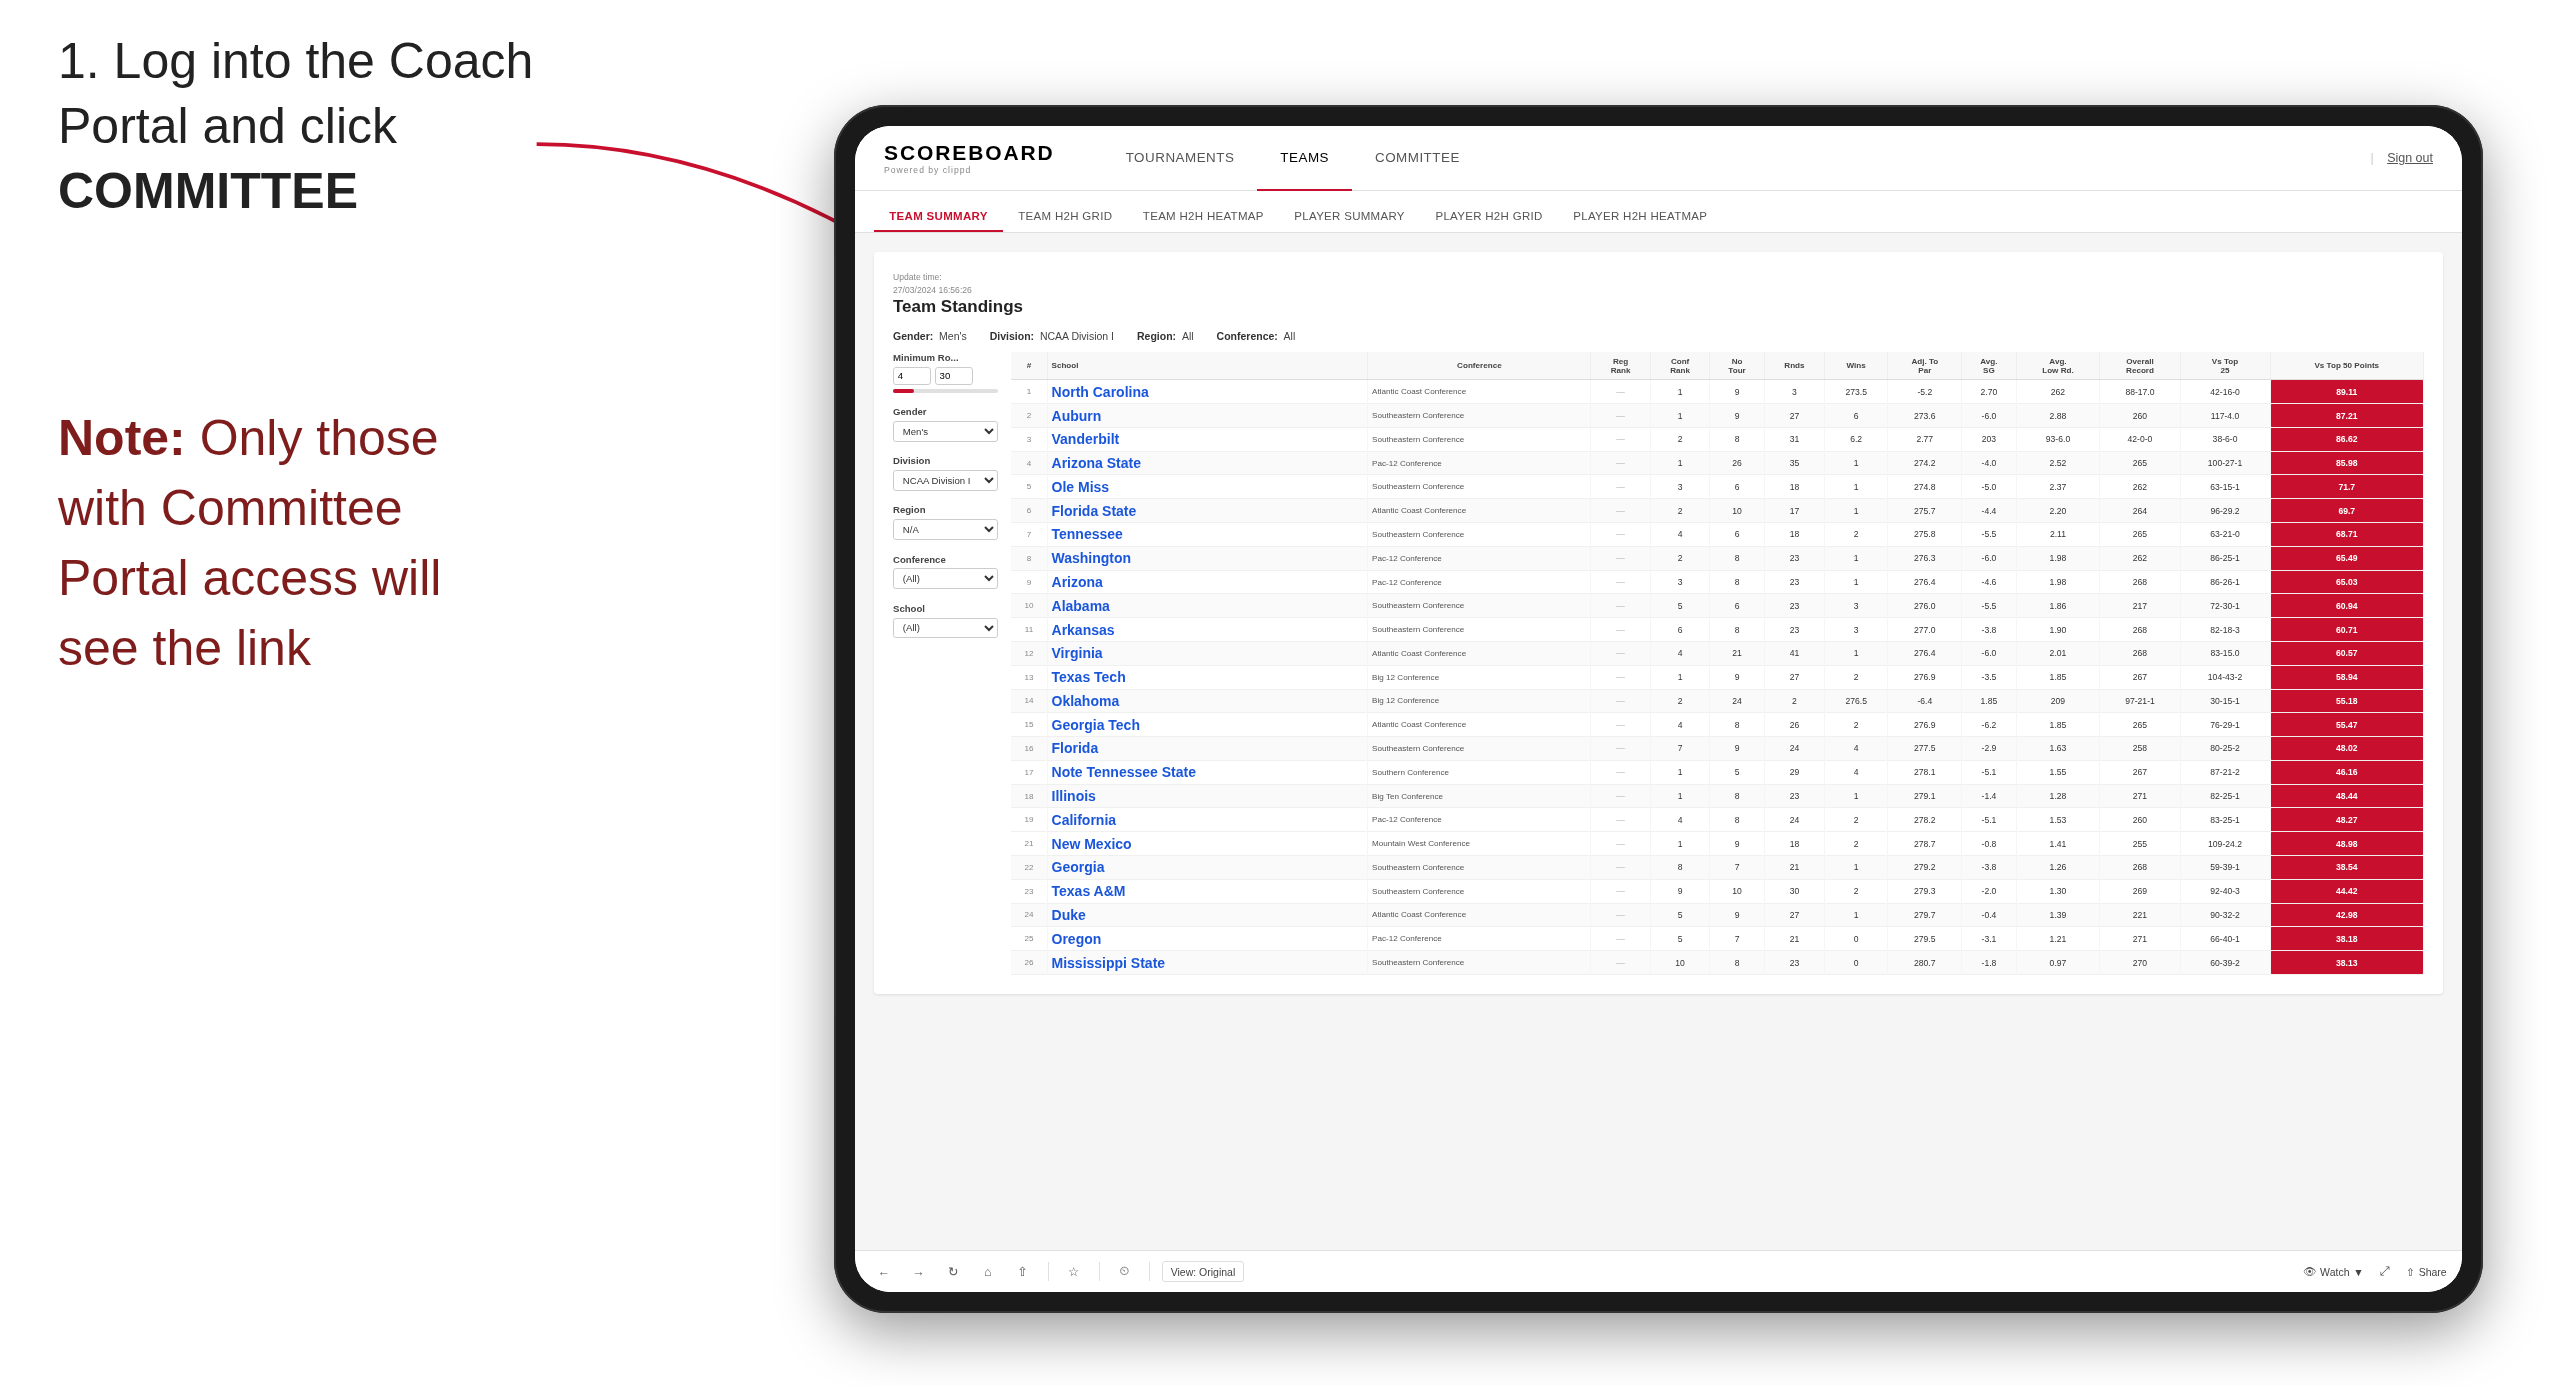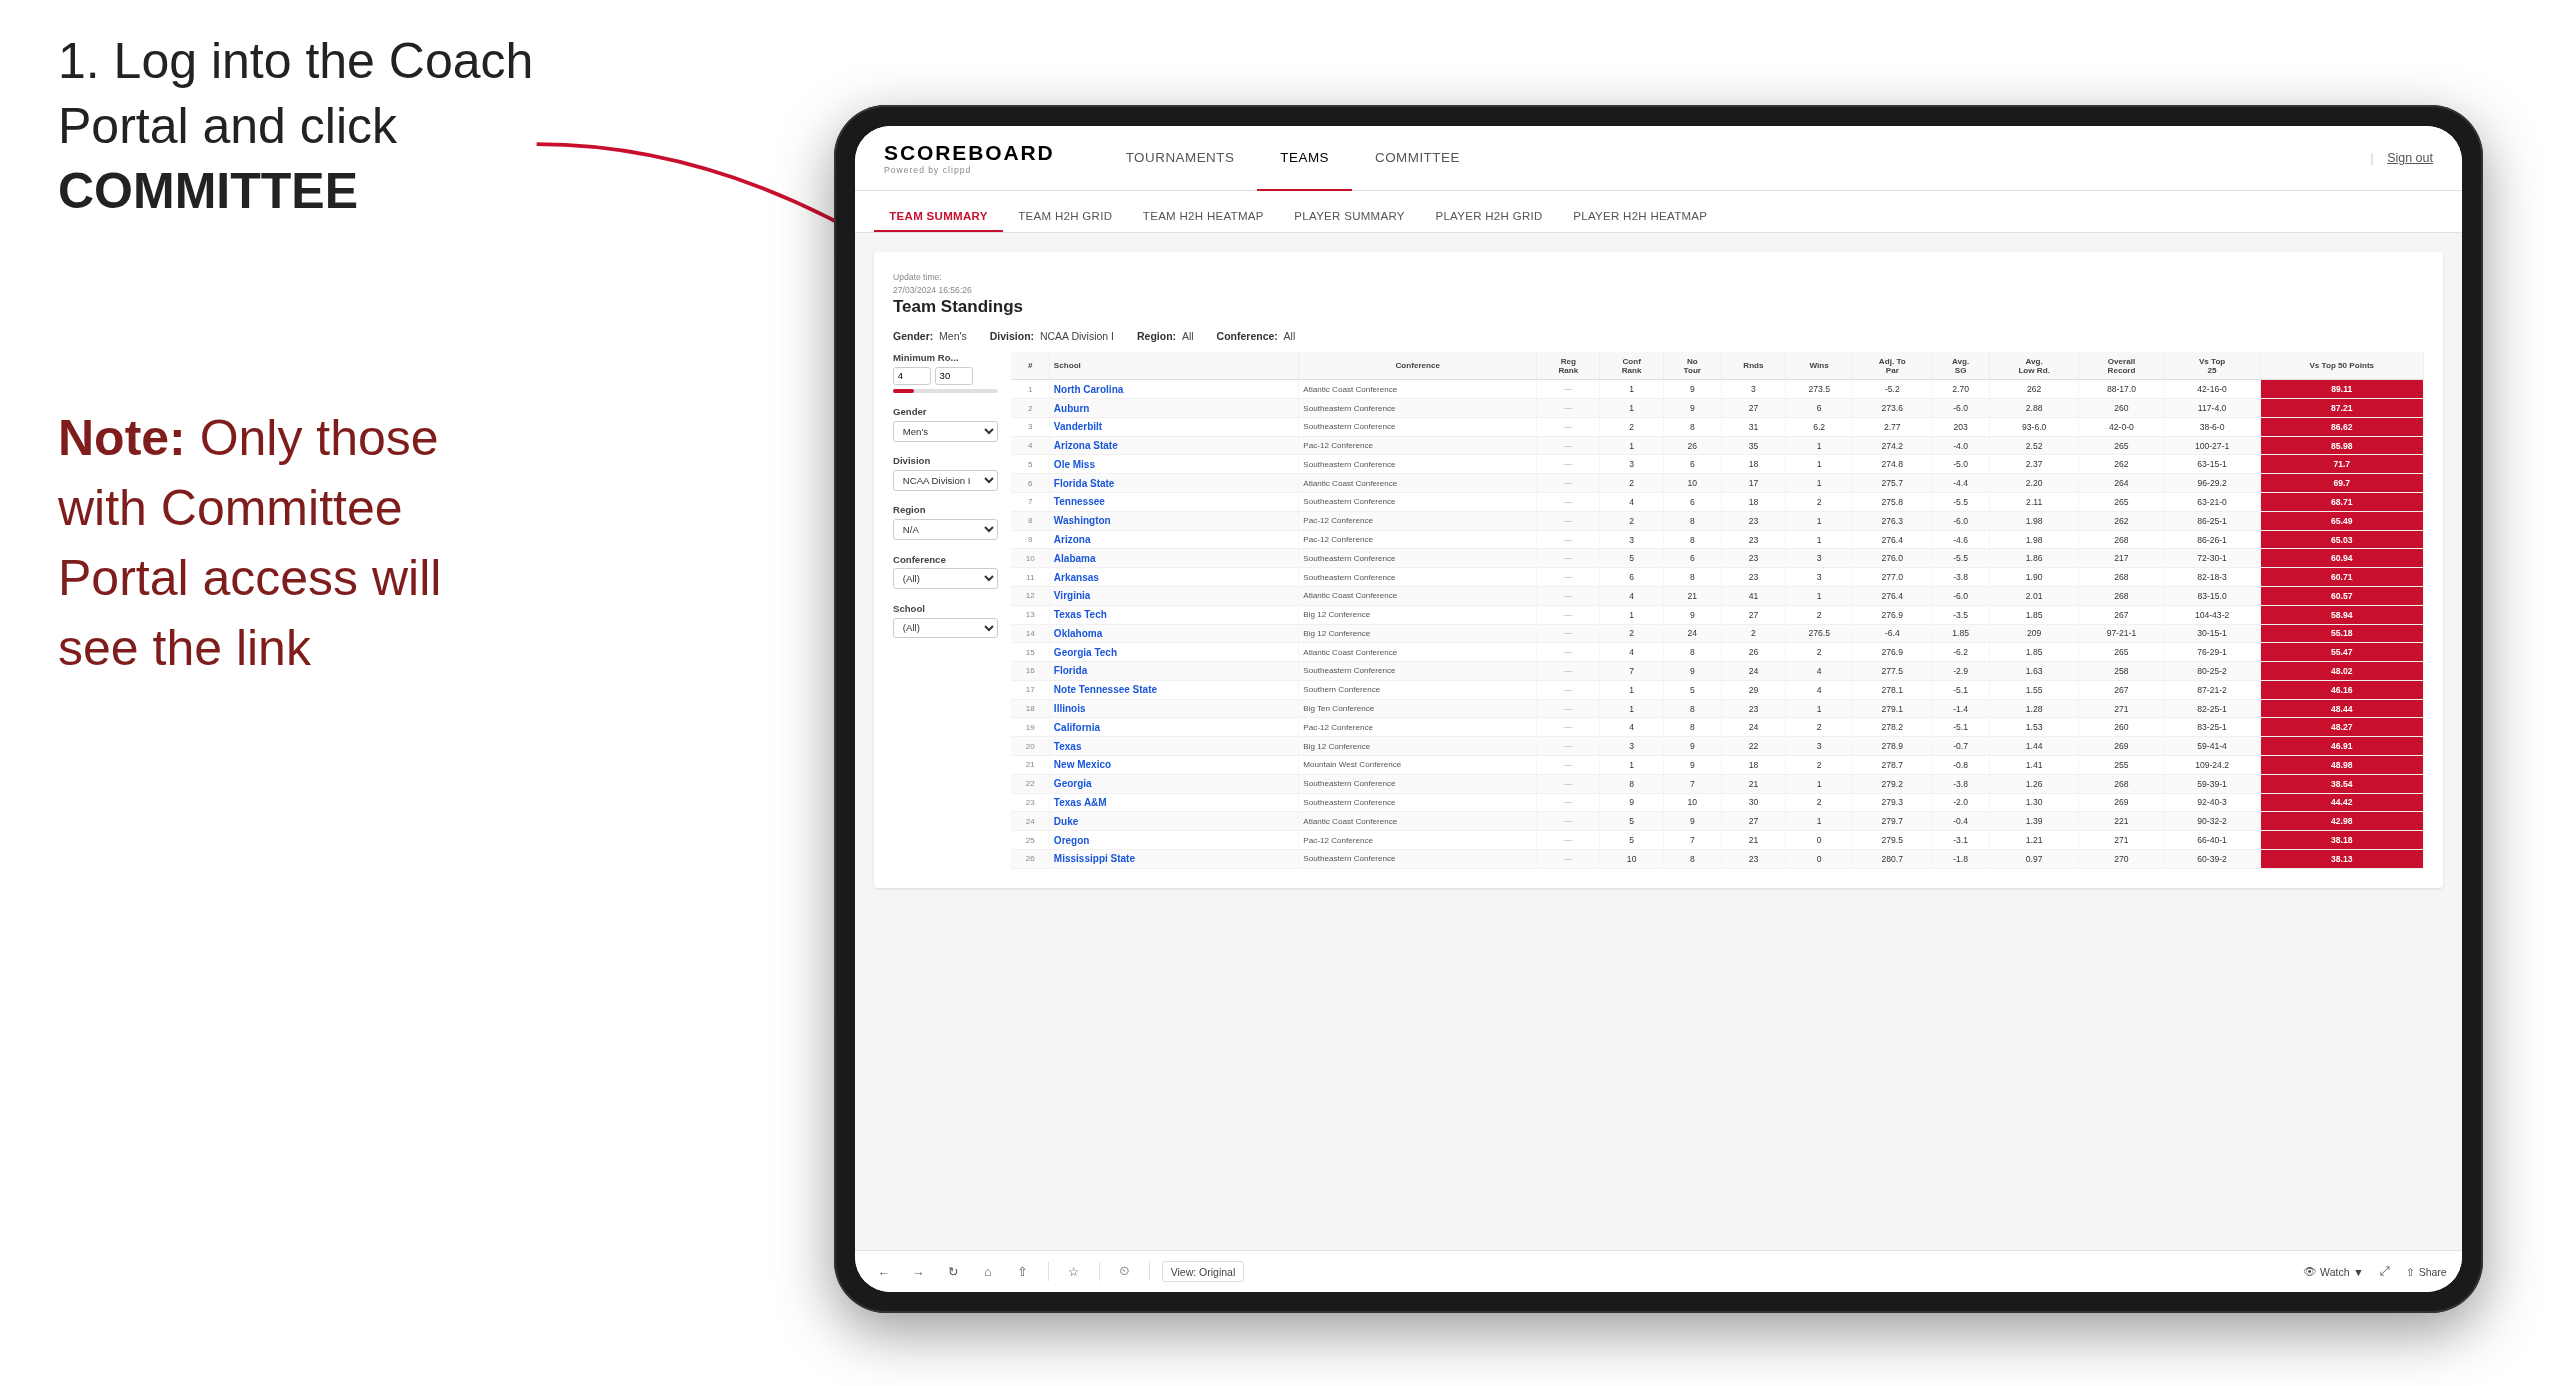--- a/index.html
+++ b/index.html
@@ -344,21 +344,21 @@
     tbody td.left { text-align: left; }
 
     .rank-cell {
       color: #888;
       font-size: 8.1px;
     }
 
     .school-cell {
       font-weight: 600;
       color: #1a56db;
-      font-size: 10px;
+      font-size: 14px;
     }
 
     .conf-cell {
       color: #555;
       font-size: 8.1px;
     }
 
     .highlight-cell {
       background: #c8102e;
       color: #fff;
@@ -895,36 +895,20 @@
                       <td>8</td>
                       <td>24</td>
                       <td>2</td>
                       <td>278.2</td>
                       <td>-5.1</td>
                       <td>1.53</td>
                       <td>260</td>
                       <td>83-25-1</td>
                       <td class="highlight-cell"><span class="highlight-cell">48.27</span></td>
                     </tr>
-                    <tr style="background: rgb(250, 250, 250);">
-                      <td class="rank-cell">20</td>
-                      <td class="school-cell left">Texas</td>
-                      <td class="conf-cell left">Big 12 Conference</td>
-                      <td class="dash-cell">—</td>
-                      <td>3</td>
-                      <td>9</td>
-                      <td>22</td>
-                      <td>3</td>
-                      <td>278.9</td>
-                      <td>-0.7</td>
-                      <td>1.44</td>
-                      <td>269</td>
-                      <td>59-41-4</td>
-                      <td class="highlight-cell"><span class="highlight-cell">46.91</span></td>
-                    </tr>
                     <tr style="background: rgb(255, 255, 255);">
                       <td class="rank-cell">21</td>
                       <td class="school-cell left">New Mexico</td>
                       <td class="conf-cell left">Mountain West Conference</td>
                       <td class="dash-cell">—</td>
                       <td>1</td>
                       <td>9</td>
                       <td>18</td>
                       <td>2</td>
                       <td>278.7</td>

